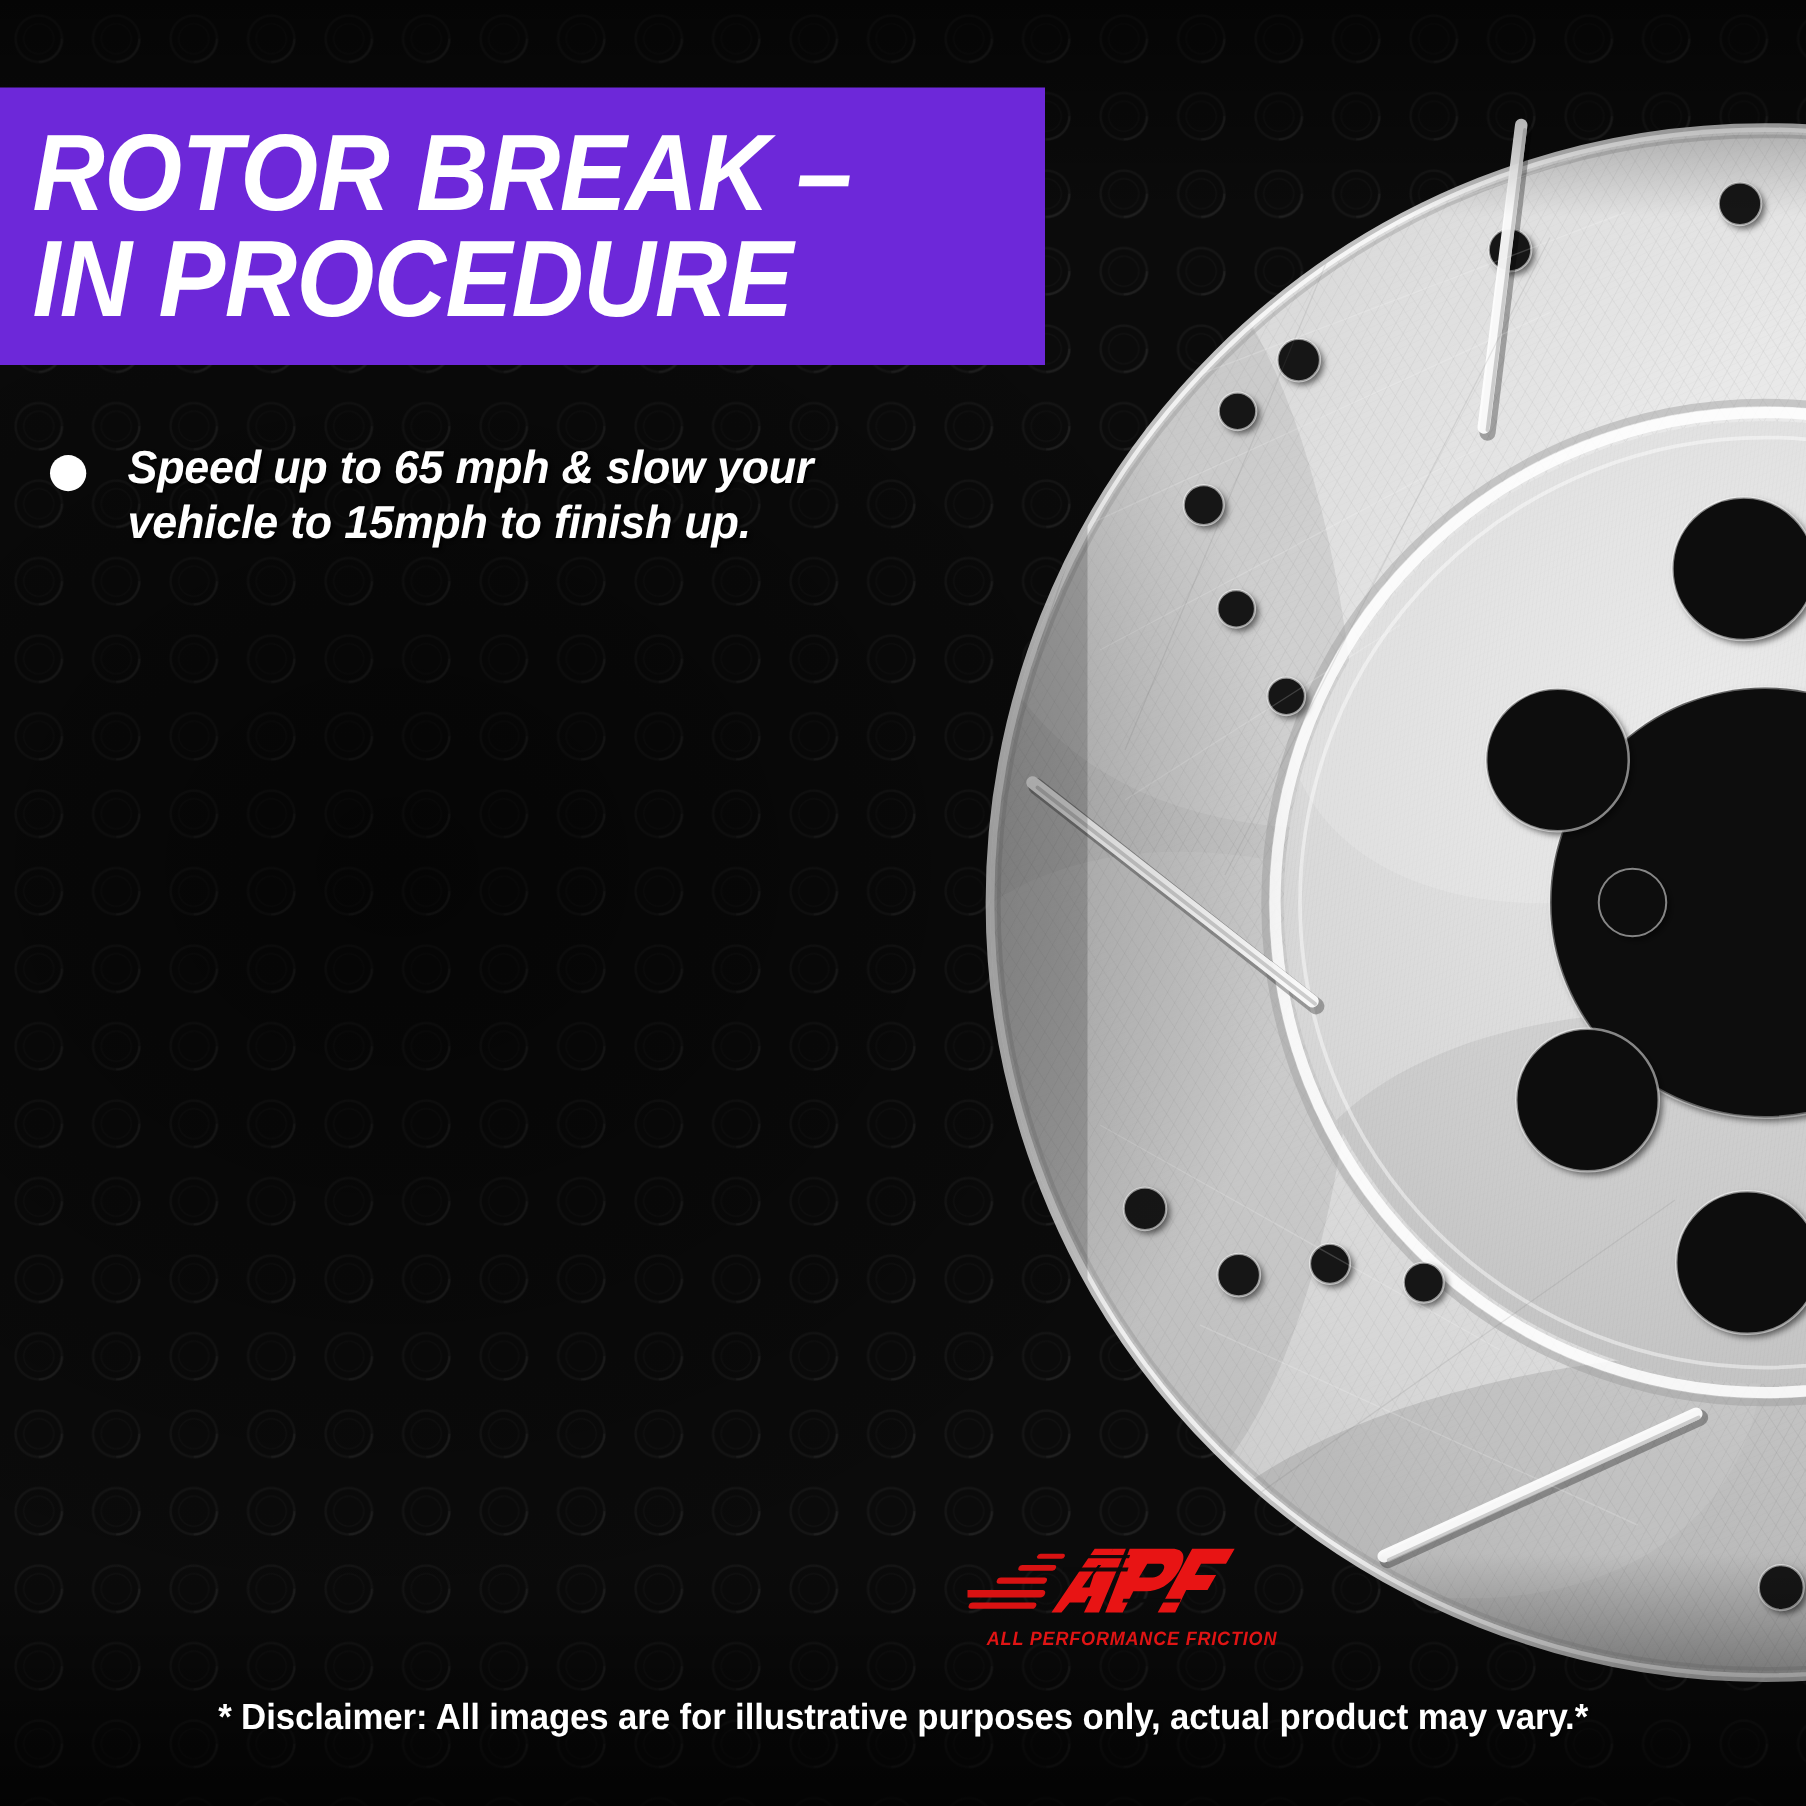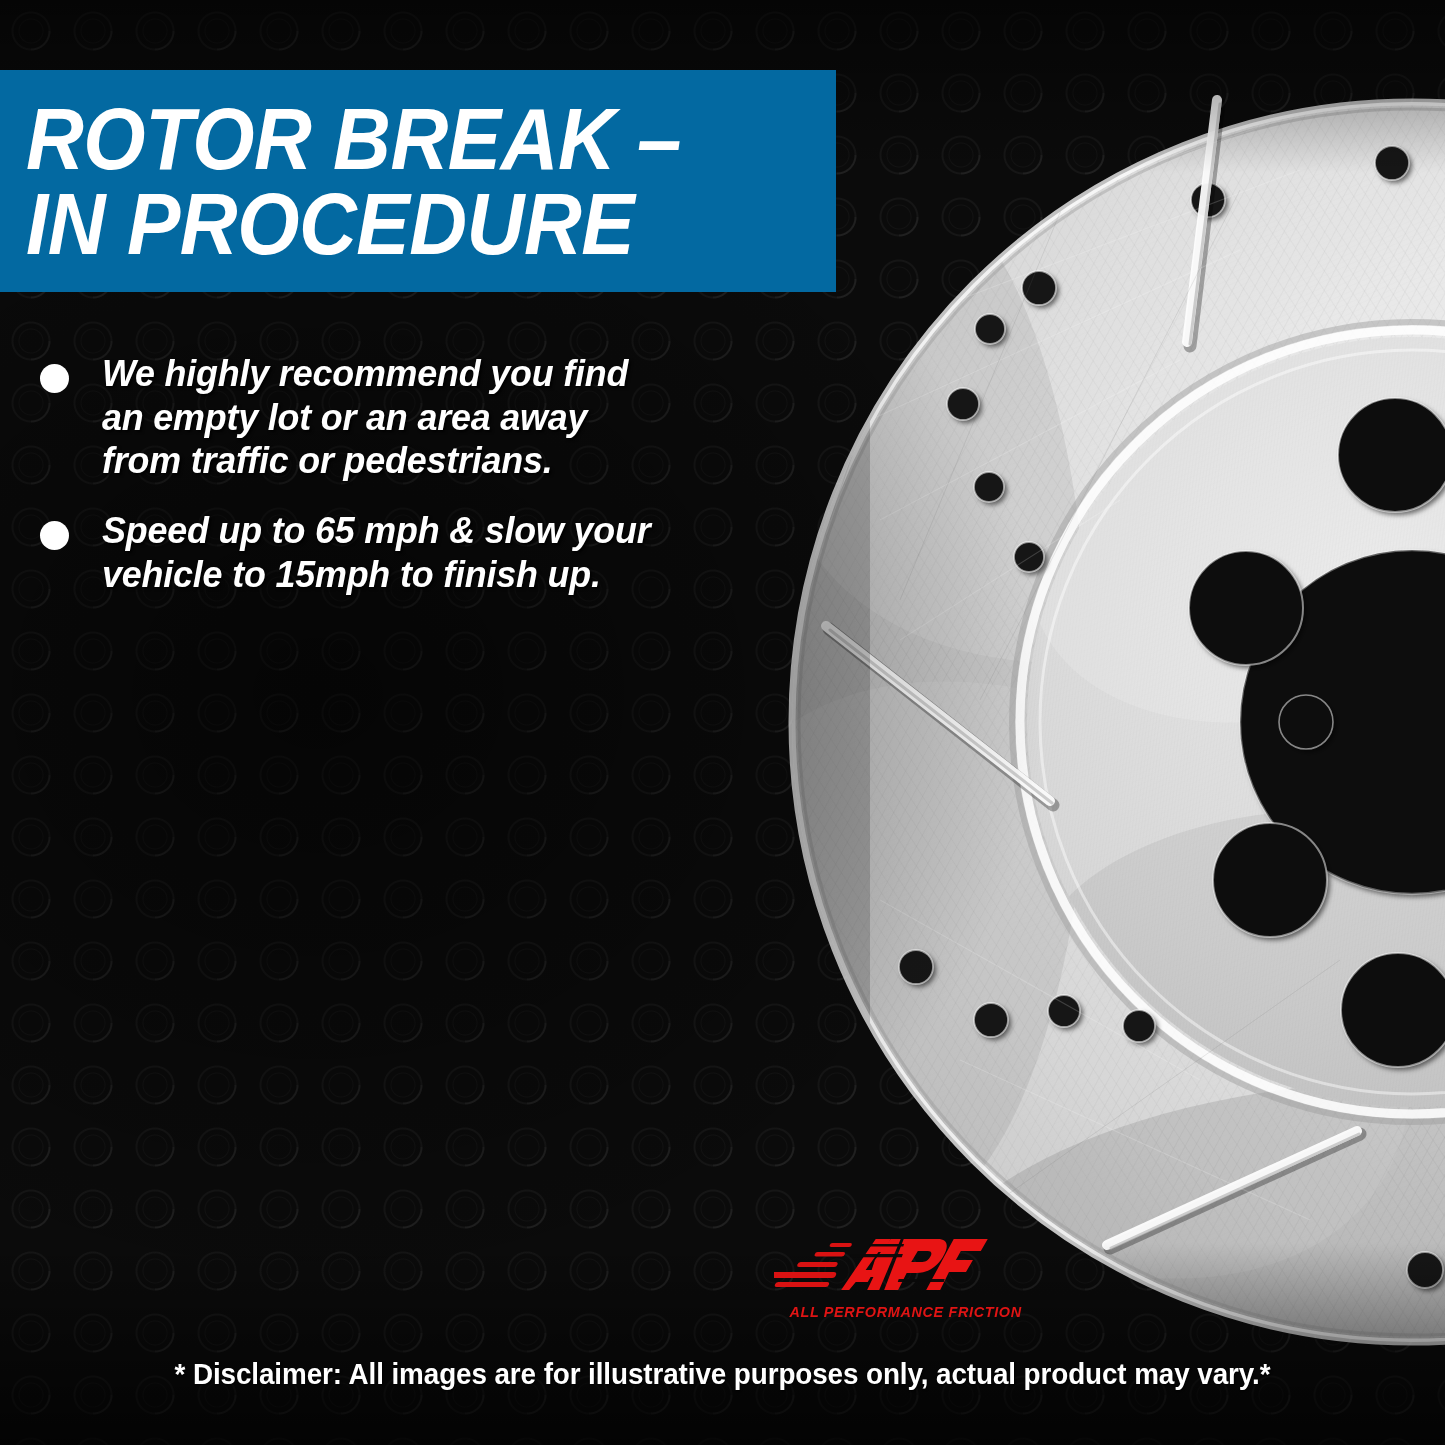--- a/index.html
+++ b/index.html
@@ -43,21 +43,21 @@
     width: 1445px; height: 1445px;
   }
 
   
   #title-banner {
     position: absolute;
     left: 0;
     top: 70px;
     width: 836px;
     height: 222px;
-    background: #0369a1;
+    background: #6d28d9;
     display: flex;
     flex-direction: column;
     justify-content: center;
     padding: 0 0 0 26px;
     box-sizing: border-box;
   }
   .title-line {
     color: #ffffff;
     font-family: "Liberation Sans", sans-serif;
     font-weight: 700;
@@ -330,26 +330,20 @@
 
   <div id="bg-vignette"></div>
 
   <div id="title-banner">
     <div class="title-line">ROTOR BREAK –</div>
     <div class="title-line">IN PROCEDURE</div>
   </div>
 
   <div id="bullet-list">
 
-    <div class="bullet-row">
-      <span class="bullet-dot"></span>
-      <span class="bullet-text">We highly recommend you find
-an empty lot or an area away
-from traffic or pedestrians.</span>
-    </div>
 
 
 
 
 
     <div class="bullet-row">
       <span class="bullet-dot"></span>
       <span class="bullet-text">Speed up to 65 mph &amp; slow your
 vehicle to 15mph to finish up.</span>
     </div>

